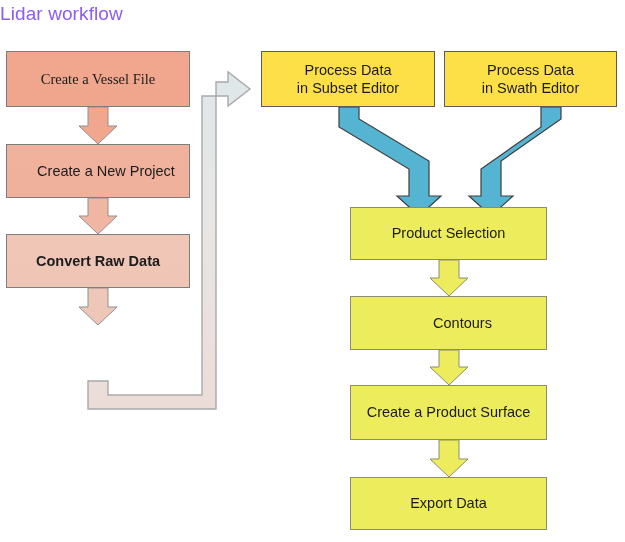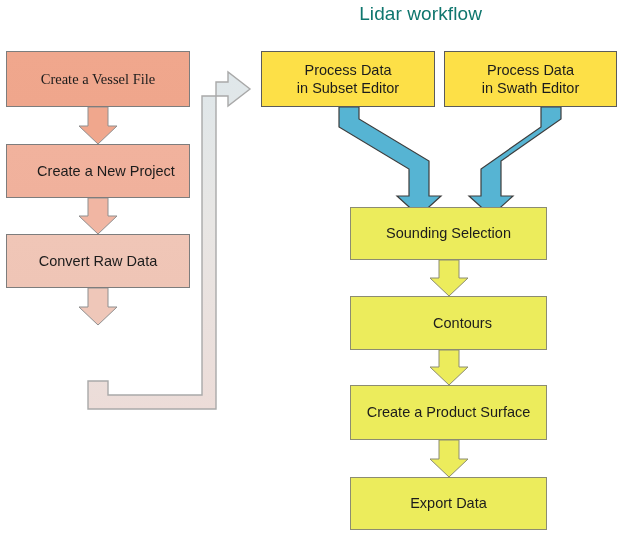--- a/index.html
+++ b/index.html
@@ -22,26 +22,25 @@
     left: 0;
     top: 0;
     width: 625px;
     height: 542px;
   }
   .diagram-title {
     position: absolute;
     left: 0;
     top: 3px;
     width: 440px;
-    text-align: right;
+    text-align: left;
     font-size: 19px;
-    color: #0f766e;
+    color: #8b5cf6;
     letter-spacing: 0.1px;
     white-space: nowrap;
-    margin-left: 42px;
   }
   .node {
     position: absolute;
     box-sizing: border-box;
     border: 1px solid #7d7d7d;
     display: flex;
     align-items: center;
     justify-content: center;
     text-align: center;
     font-size: 14.5px;
@@ -143,37 +142,37 @@
   </svg>
 
   <div class="node n-pink1" style="left:6px; top:51px; width:184px; height:56px;">
     <span class="node-label">Create a Vessel File</span>
   </div>
 
   <div class="node n-pink2" style="left:6px; top:144px; width:184px; height:54px;">
     <span class="node-label">Create a New Project</span>
   </div>
 
-  <div class="node n-pink3" style="left:6px; top:234px; width:184px; height:54px;">
+  <div class="node n-pink3" style="left:6px; top:234px; width:184px; height:54px;font-weight:bold;">
     <span class="node-label">Convert Raw Data</span>
   </div>
 
 
   <div class="node n-blue" style="left:261px; top:51px; width:174px; height:56px;">
     <span class="node-label">Process Data
 in Subset Editor</span>
   </div>
 
   <div class="node n-blue" style="left:444px; top:51px; width:173px; height:56px;">
     <span class="node-label">Process Data
 in Swath Editor</span>
   </div>
 
   <div class="node n-yellow" style="left:350px; top:207px; width:197px; height:53px;">
-    <span class="node-label">Sounding Selection</span>
+    <span class="node-label">Product Selection</span>
   </div>
 
   <div class="node n-yellow" style="left:350px; top:296px; width:197px; height:54px;padding-left:28px;">
     <span class="node-label">Contours</span>
   </div>
 
   <div class="node n-yellow" style="left:350px; top:385px; width:197px; height:55px;">
     <span class="node-label">Create a Product Surface</span>
   </div>
 

